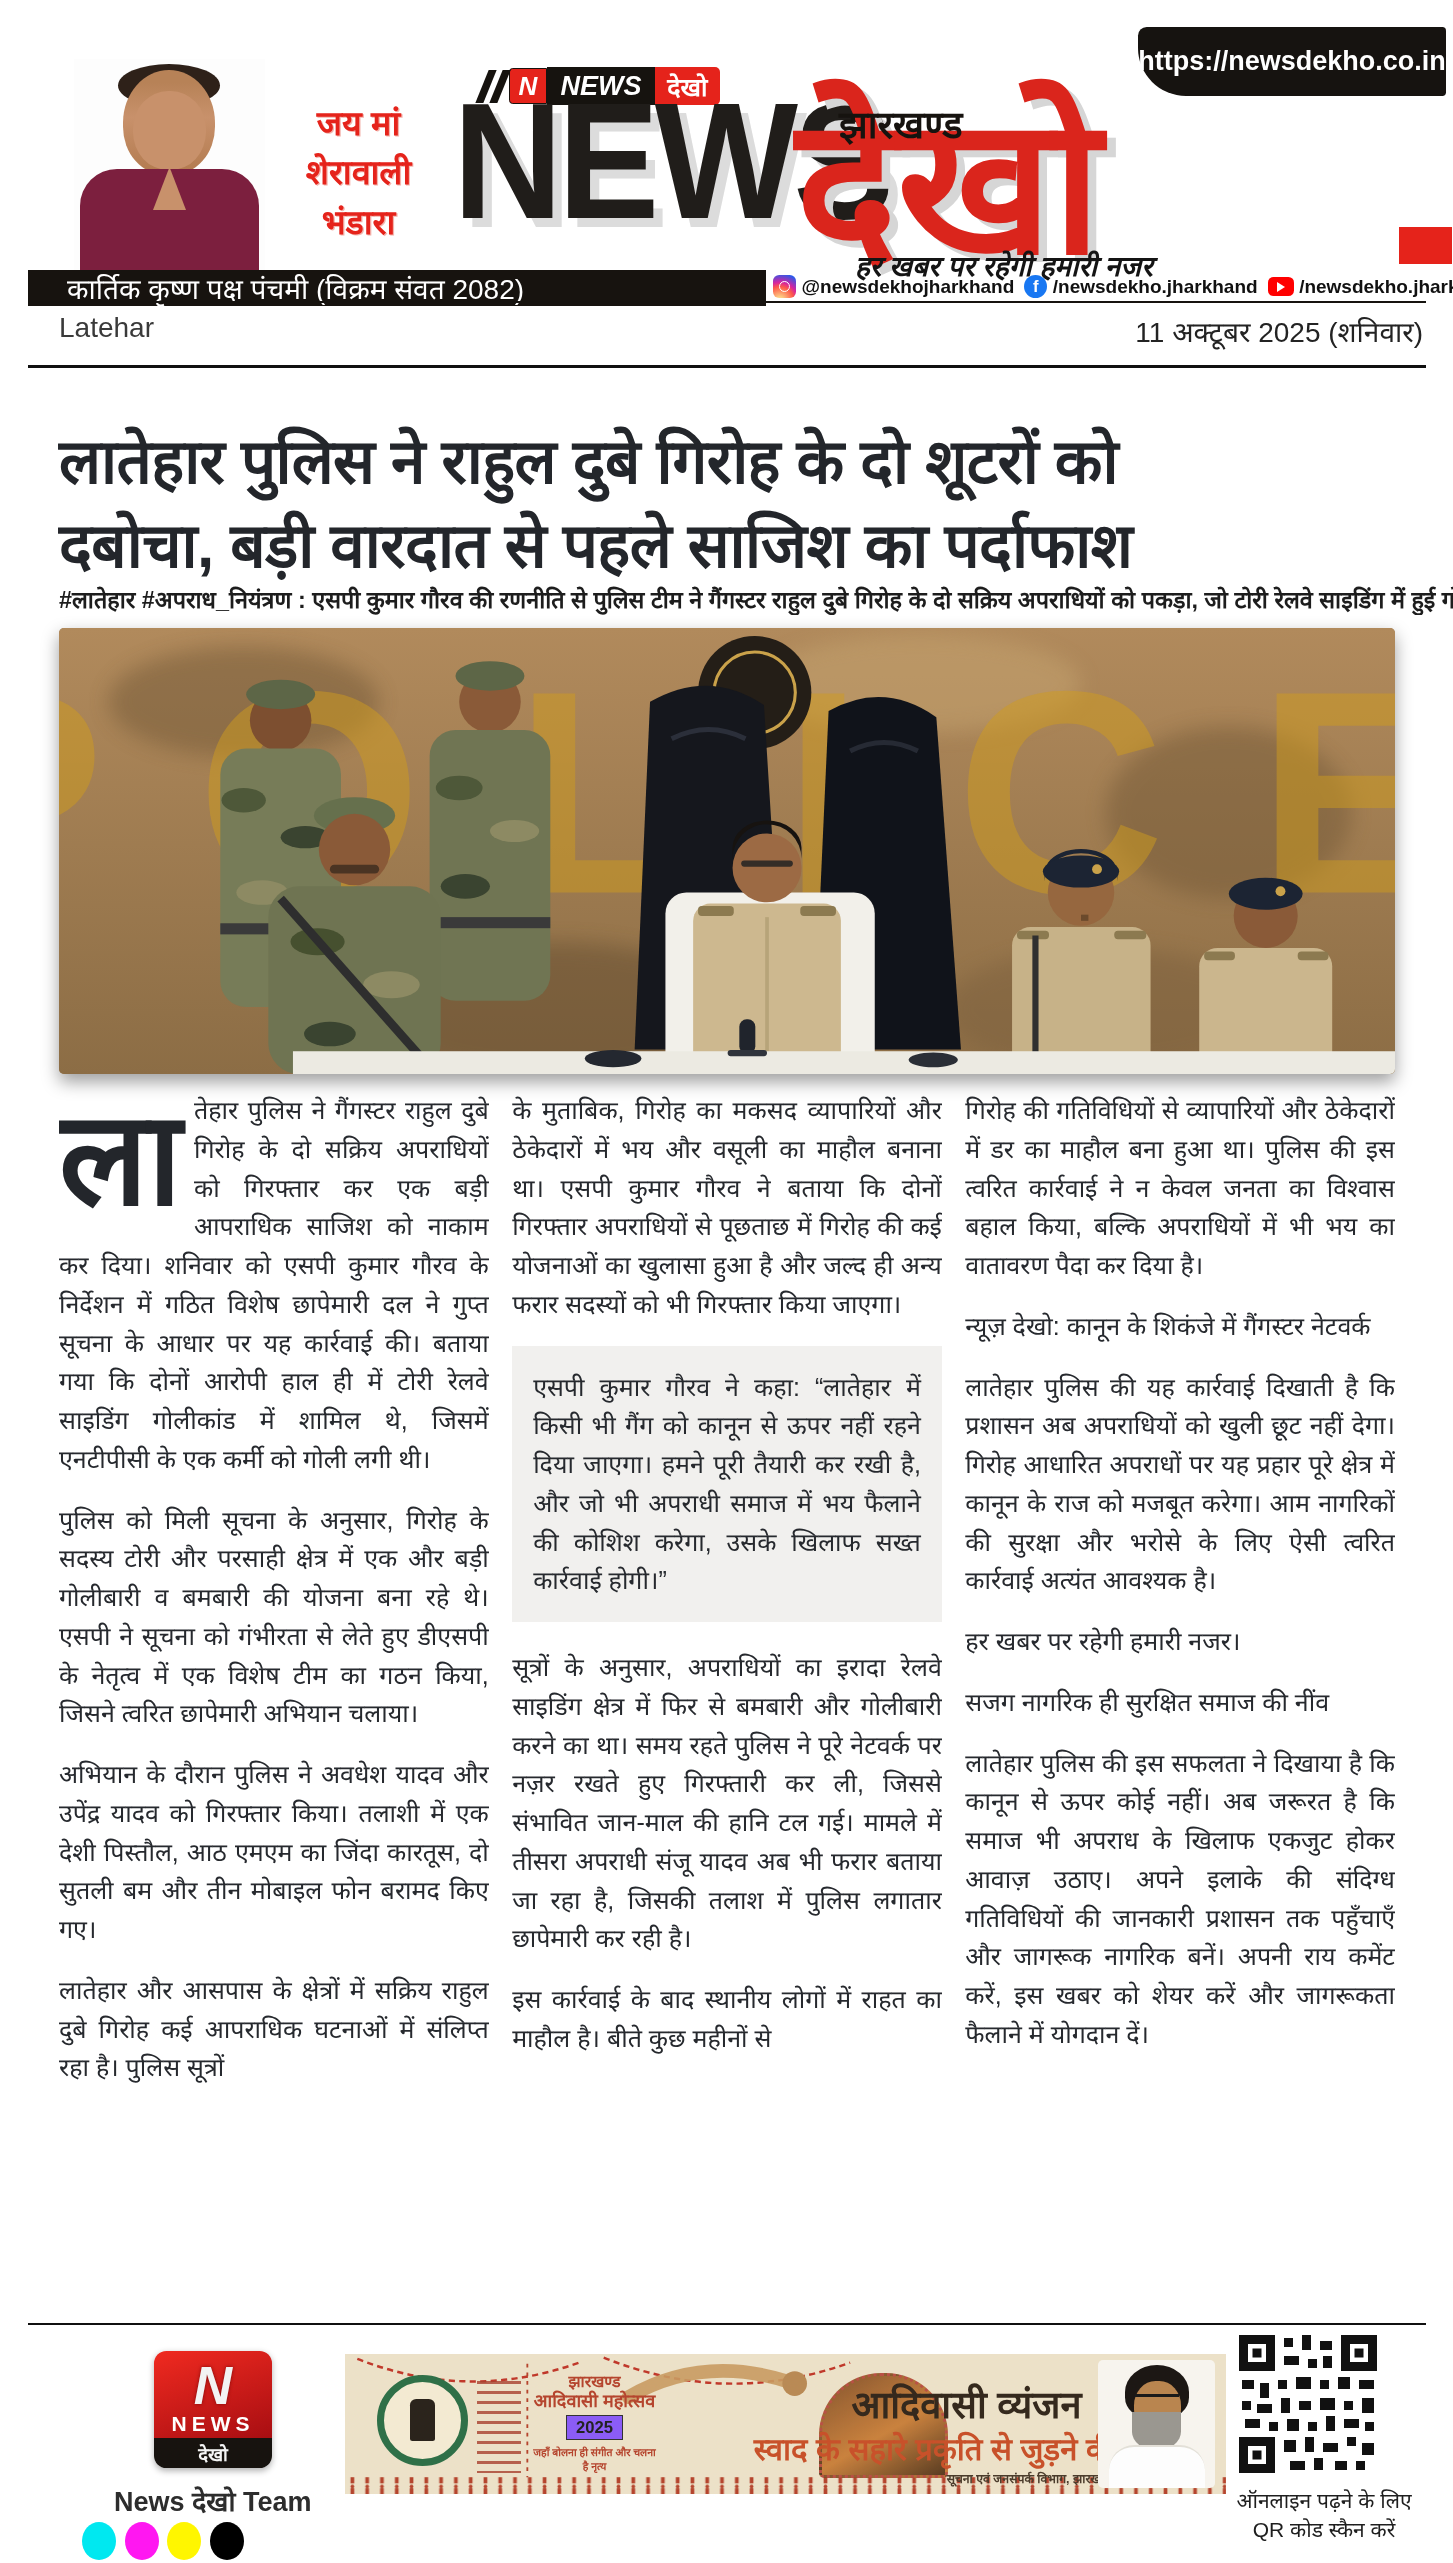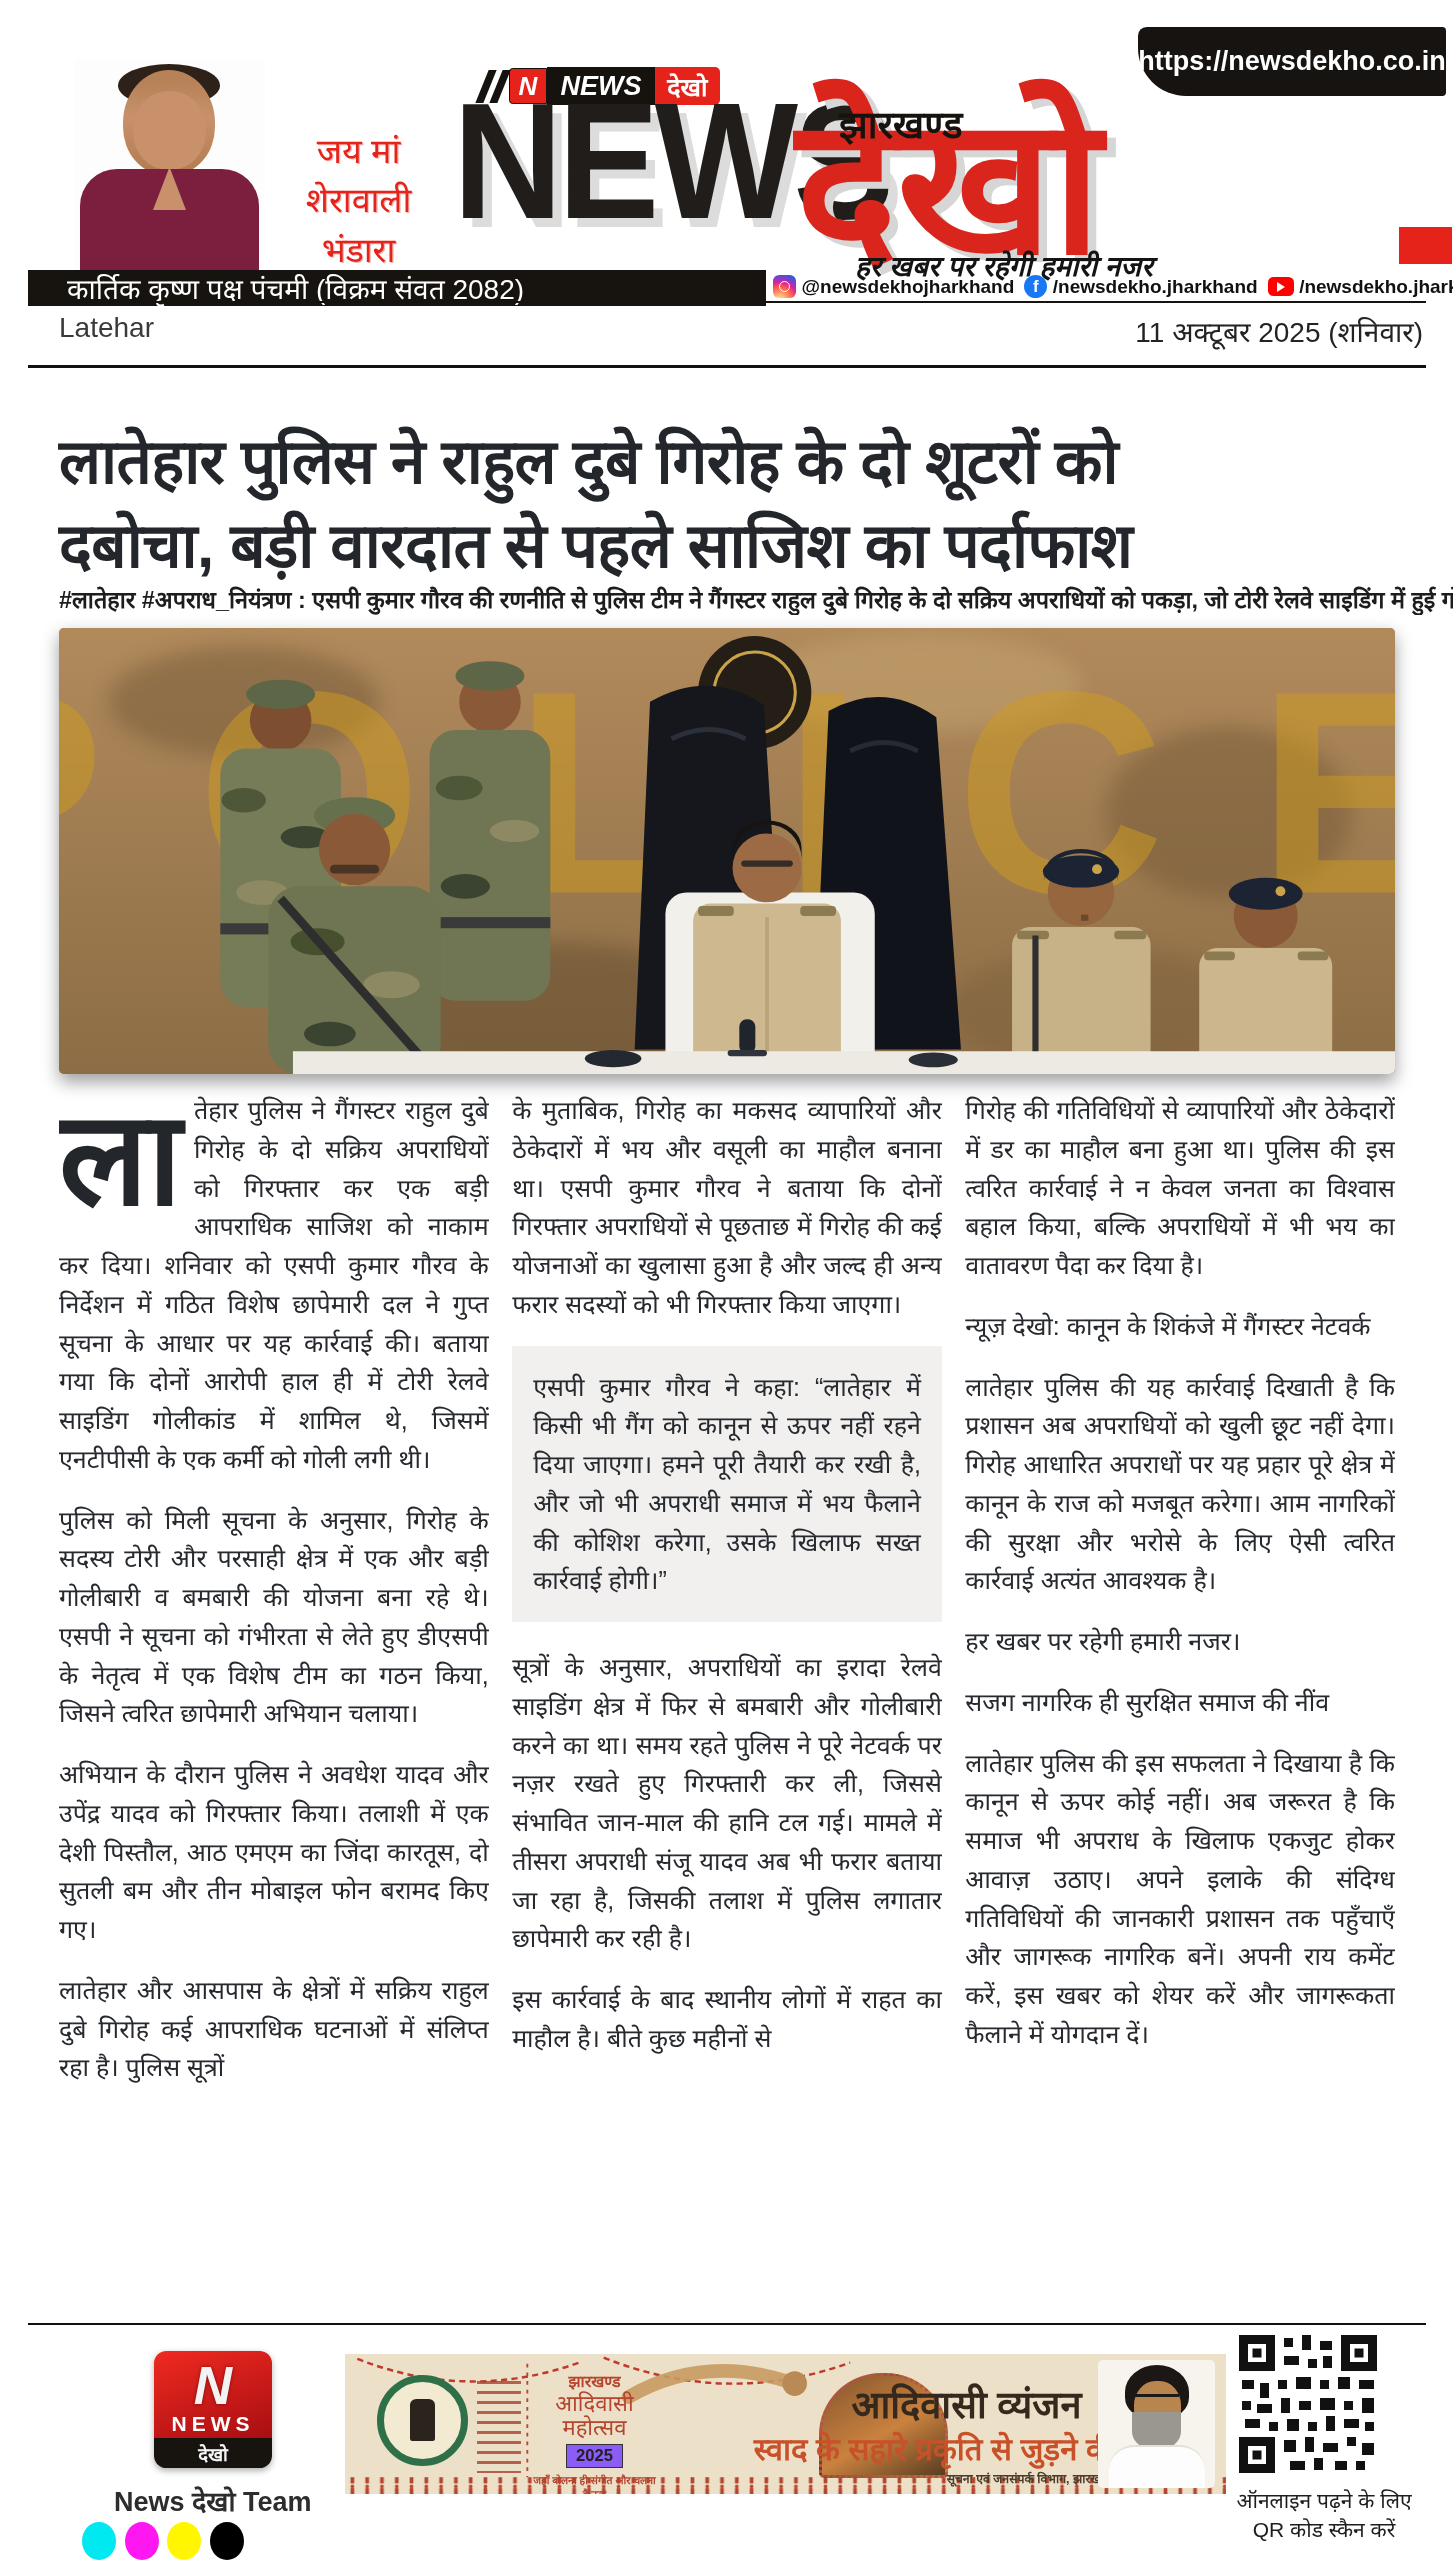--- a/index.html
+++ b/index.html
@@ -10,21 +10,21 @@
              border-radius:8.6px 3.7px 3.7px 48px;display:flex;align-items:center;justify-content:center;
              color:#fff;font-size:27px;font-weight:700;}
   .ad-photo{position:absolute;left:74px;top:59px;width:191px;height:237px;background:#fdfdfd;overflow:hidden;}
   .ad-head{position:absolute;left:49px;top:11px;width:92px;height:105px;border-radius:50% 50% 46% 46%;
            background:linear-gradient(#b78257 12%,#c8916b 45%,#b27a4e);}
   .ad-hair{position:absolute;left:44px;top:5px;width:102px;height:43px;border-radius:50%;background:#2e2119;}
   .ad-face{position:absolute;left:59px;top:32px;width:73px;height:79px;border-radius:48%;background:#c8916b;}
   .ad-shirt{position:absolute;left:6.2px;top:110px;width:179px;height:129px;border-radius:37px 37px 0 0;background:#7c1f3e;}
   .ad-collar{position:absolute;left:79px;top:108px;width:33px;height:43px;background:#c8916b;clip-path:polygon(50% 0,0 100%,100% 100%);}
   .ad-caption{position:absolute;left:266px;top:99px;width:185px;text-align:center;color:#e5231b;
-              font-weight:400;font-size:34px;line-height:1.45;text-shadow:1.2px 1.2px 0 #f3b5ae;margin-top:28px;}
+              font-weight:700;font-size:34px;line-height:1.45;text-shadow:1.2px 1.2px 0 #f3b5ae;}
   .small-logo{position:absolute;left:482px;top:69px;display:flex;align-items:center;height:34px;}
   .slash{width:8px;height:33px;background:#16130f;transform:skewX(-22deg);margin-right:5.5px;}
   .sl-n{width:36px;height:34px;background:#e5231b;border:1.8px solid #16130f;border-radius:3.7px 0 0 3.7px;
         color:#fff;font-weight:900;font-size:26px;display:flex;align-items:center;justify-content:center;font-style:italic;}
   .sl-news{height:38px;padding:0 13.5px;background:#16130f;color:#fff;font-weight:900;font-style:italic;
            font-size:27px;display:flex;align-items:center;}
   .sl-dekho{height:38px;padding:0 12.3px;background:#e5231b;color:#fff;font-weight:800;
             font-size:25px;display:flex;align-items:center;border-radius:0 5px 5px 0;}
   .mast-news{position:absolute;left:453px;top:79px;font-size:165px;line-height:1;font-weight:900;
              letter-spacing:-5px;color:#201d1a;text-shadow:10px 8.6px 0 #dcdcdc;transform:scaleX(.92);transform-origin:left;}
@@ -85,21 +85,21 @@
   .banner{position:absolute;left:345px;top:29px;width:881px;height:140px;background:#ece1c8;overflow:hidden;}
   .banner svg{position:absolute;inset:0;}
   .b-seal{position:absolute;left:32px;top:21px;width:91px;height:91px;border-radius:50%;
           background:#f3ead2;border:7.4px solid #2f7048;box-sizing:border-box;}
   .b-seal::after{content:"";position:absolute;left:26px;top:17px;width:25px;height:42px;background:#2b241c;
                  border-radius:6.2px 6.2px 2.5px 2.5px;}
   .b-lines{position:absolute;left:132px;top:27px;width:44px;height:92px;
            background:repeating-linear-gradient(#a8402e 0 3.1px,transparent 3.1px 10px);opacity:.8;}
   .b-fest{position:absolute;left:185px;top:16px;width:129px;text-align:center;color:#b5452e;}
   .b-fest-s{font-size:16px;font-weight:700;}
-  .b-fest-t{font-size:22px;font-weight:400;line-height:1.1;}
+  .b-fest-t{font-size:18px;font-weight:700;line-height:1.1;}
   .b-fest-y{display:inline-block;margin-top:3.7px;padding:1.2px 8.6px;border:1.8px solid #333;font-size:16.6px;
             font-weight:800;color:#222;background:#8b5cf6;}
   .b-fest-g{margin-top:5px;font-size:10.5px;font-weight:700;color:#b5452e;}
   .b-title{position:absolute;left:406px;top:23.4px;width:431px;text-align:center;font-size:38px;font-weight:900;color:#35291d;}
   .b-sub{position:absolute;left:363px;top:73px;width:517px;text-align:center;font-size:31px;font-weight:900;color:#c8512a;}
   .b-dept{position:absolute;left:542px;top:116px;width:320px;text-align:center;font-size:12.3px;font-weight:700;color:#4b3c2c;}
   .b-food{position:absolute;left:474px;top:18.5px;width:123px;height:99px;border:3.7px dotted #b5453a;
           border-radius:62px 62px 5px 5px;background:linear-gradient(150deg,#7d4a22,#c77a33 55%,#4d2f14);opacity:.92;}
   .b-cm{position:absolute;right:11px;top:6.2px;width:117px;height:128px;background:#f7f4ee;border-radius:5px;overflow:hidden;}
   .b-cm-hair{position:absolute;left:27px;top:5px;width:64px;height:54px;border-radius:50% 50% 40% 40%;background:#1c1714;}

